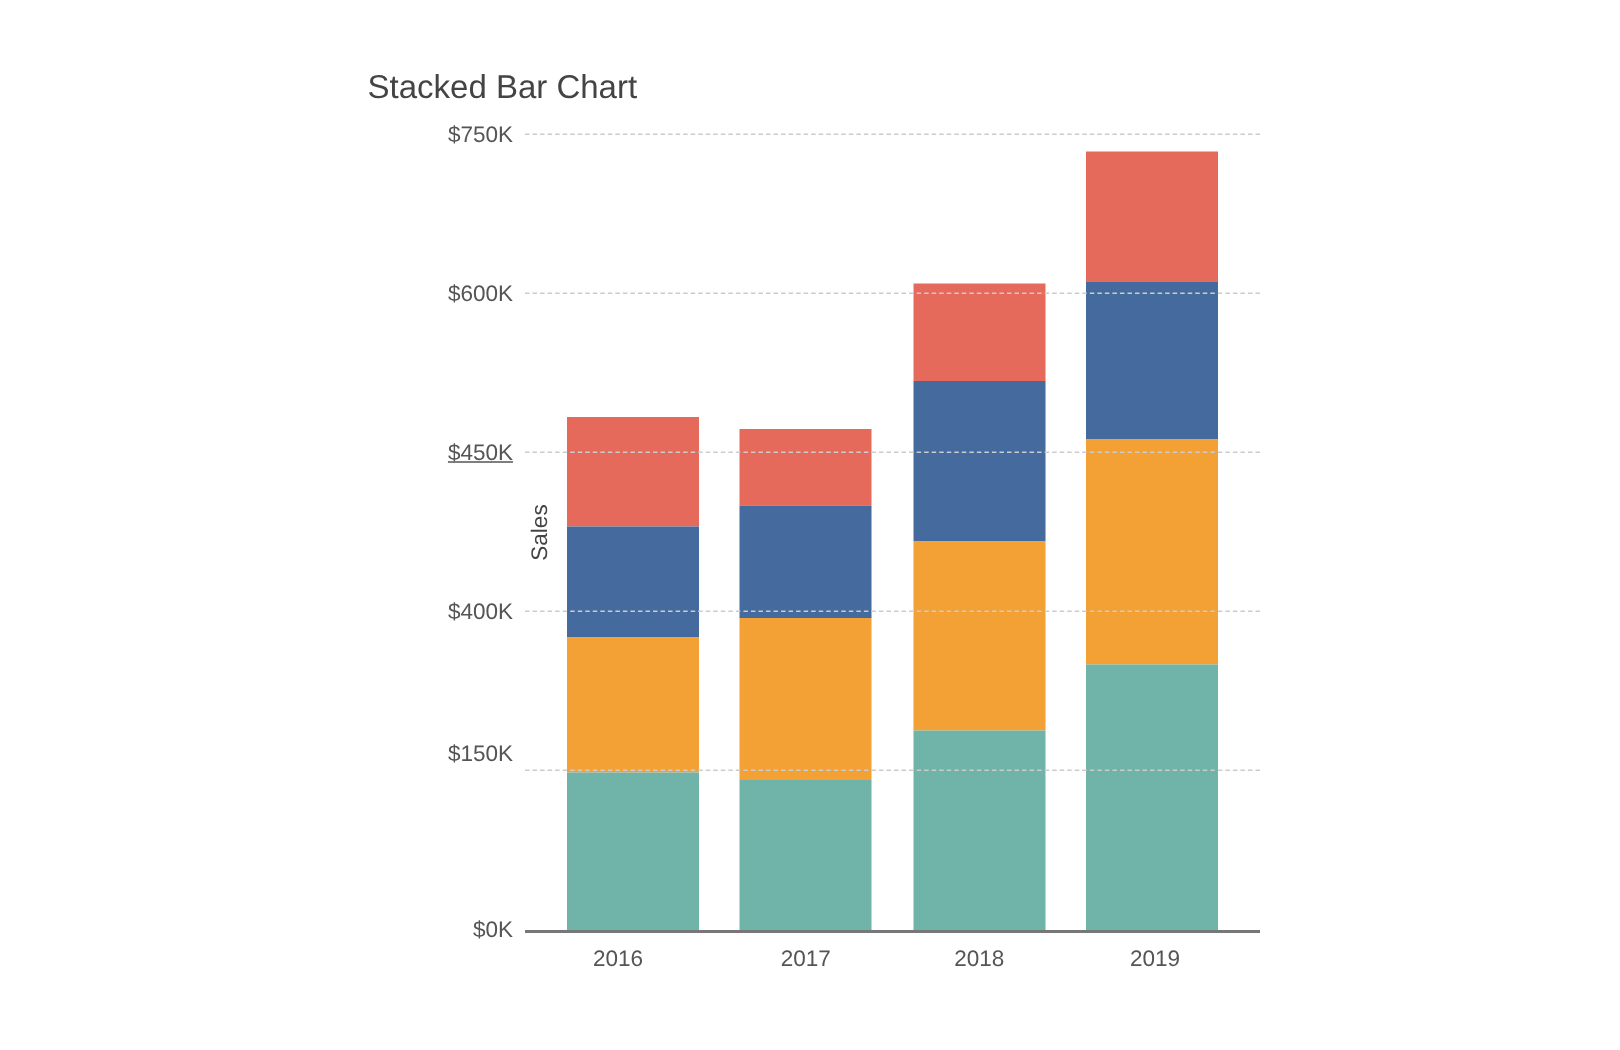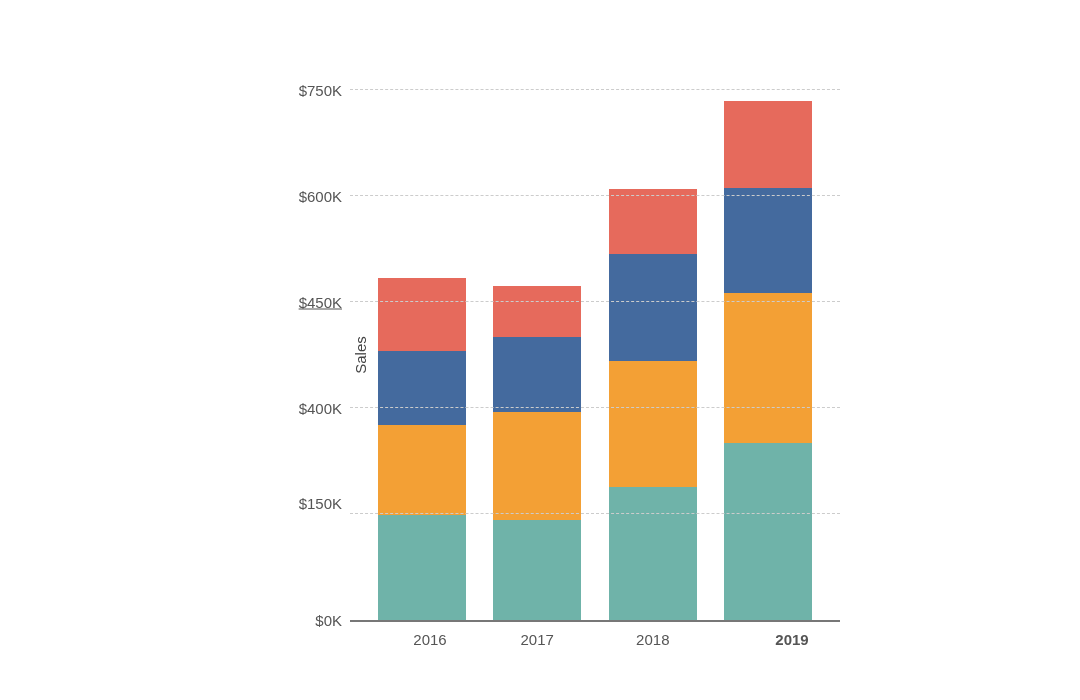--- a/index.html
+++ b/index.html
@@ -104,20 +104,21 @@
     width: 13px;
     height: 13px;
     display: inline-block;
   }
 </style>
 </head>
 <body>
 
 <div class="chart-wrap">
 
+  <div class="chart-title">Stacked Bar Chart</div>
 
   <div class="plot">
     <div class="ylabel">Sales</div>
 
     <div class="bars">
         <div class="bar-col" style="left: 27.6px;">
           <div class="seg" style="height: 104.587px; background: rgb(111, 179, 169);"></div>
           <div class="seg" style="height: 90.4533px; background: rgb(243, 160, 53);"></div>
           <div class="seg" style="height: 74.2px; background: rgb(68, 106, 158);"></div>
           <div class="seg" style="height: 72.7867px; background: rgb(230, 106, 92);"></div>
@@ -145,20 +146,20 @@
       <div class="ytick" style="bottom: 117px; transform: translate(-100%, 50%);">$150K</div>
       <div class="grid" style="bottom: 106px;"></div>
       <div class="ytick" style="bottom: 212px; transform: translate(-100%, 50%);">$400K</div>
       <div class="grid" style="bottom: 212px;"></div>
       <div class="ytick" style="bottom: 318px; transform: translate(-100%, 50%); text-decoration: underline;">$450K</div>
       <div class="grid" style="bottom: 318px;"></div>
       <div class="ytick" style="bottom: 424px; transform: translate(-100%, 50%);">$600K</div>
       <div class="grid" style="bottom: 424px;"></div>
       <div class="ytick" style="bottom: 530px; transform: translate(-100%, 50%);">$750K</div>
       <div class="grid" style="bottom: 530px;"></div>
-      <div class="xcat" style="left: 80px;">2016</div>
+      <div class="xcat" style="left: 62px;">2016</div>
       <div class="xcat" style="left: 187.2px;">2017</div>
       <div class="xcat" style="left: 302.8px;">2018</div>
-      <div class="xcat" style="left: 442px; font-weight: bold;">2019</div>
+      <div class="xcat" style="left: 420px;">2019</div>
     </div>
 
 
 </div>
 
 </body></html>

